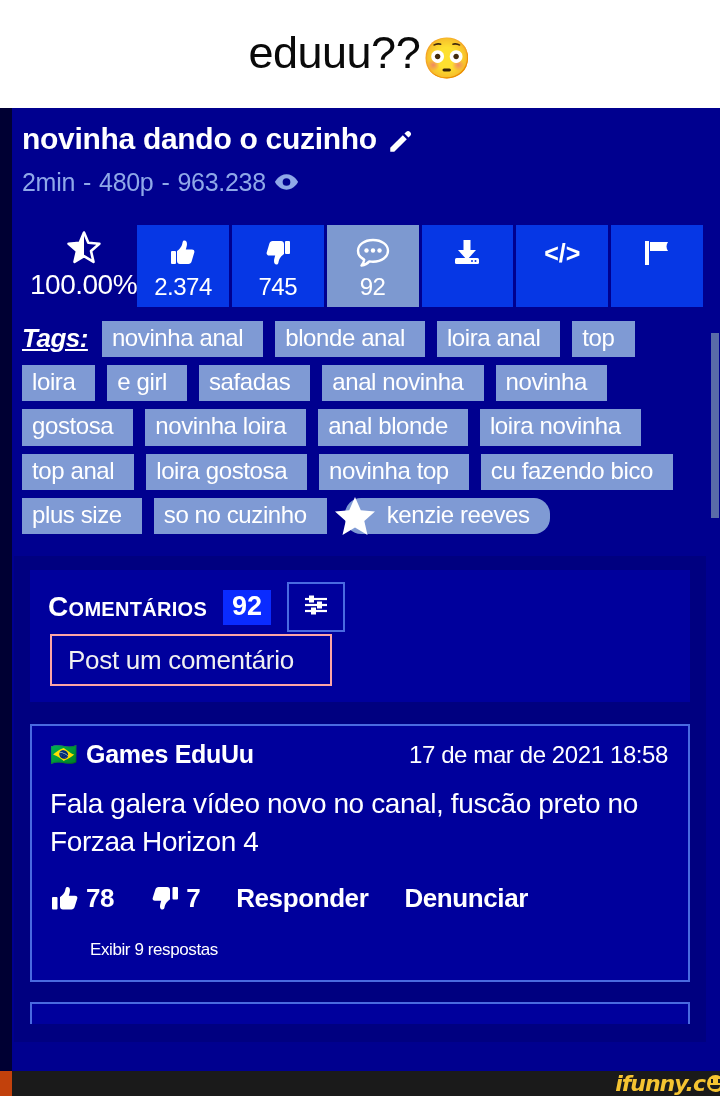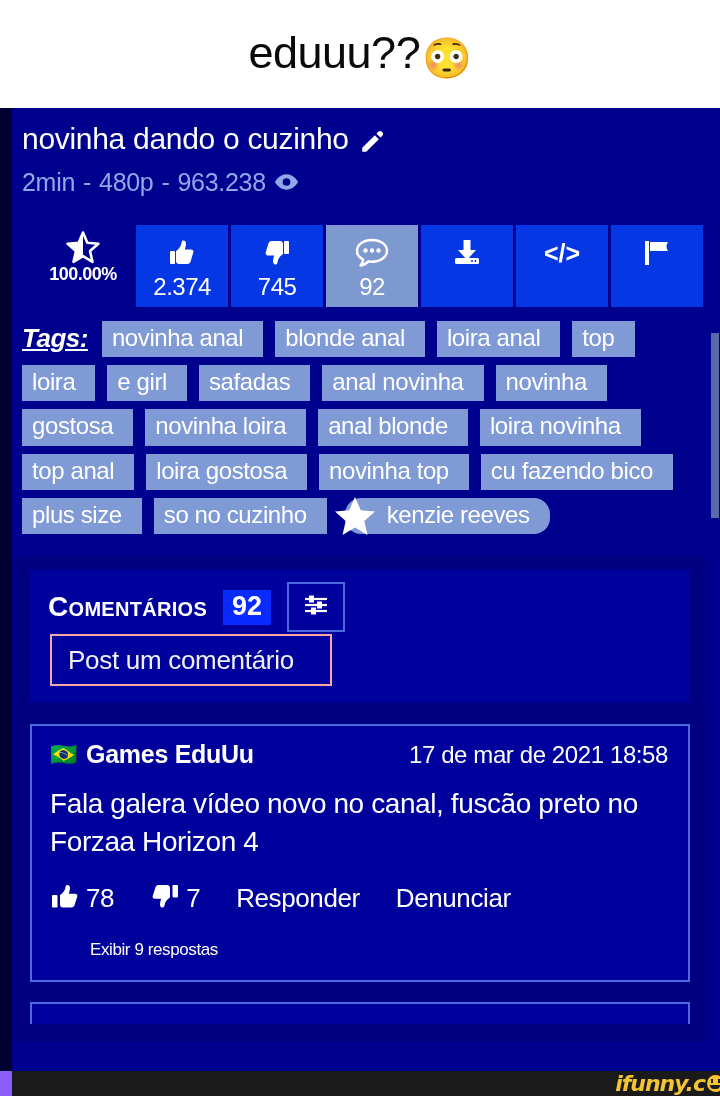--- a/index.html
+++ b/index.html
@@ -9,21 +9,21 @@
     height: 1096px;
     background: #000;
     font-family: "Liberation Sans", sans-serif;
     overflow: hidden;
   }
 
   #screen {
     position: relative;
     width: 720px;
     height: 1096px;
-    background: #8b5cf6;
+    background: #c2410c;
     overflow: hidden;
   }
 
   
   .caption-bar {
     height: 108px;
     background: #ffffff;
     display: flex;
     align-items: center;
     justify-content: center;
@@ -44,21 +44,21 @@
     background: #00008f;
     padding: 0 0 0 0;
     overflow: hidden;
   }
 
   .page-inner { padding: 12px 14px 0 22px; }
 
   
   .video-title {
     font-size: 30px;
-    font-weight: normal;
+    font-weight: bold;
     color: #ffffff;
     line-height: 1.25;
     letter-spacing: -0.3px;
     display: flex;
     align-items: center;
     gap: 10px;
   }
   .pencil-icon { display: inline-block; width: 26px; height: 26px; }
 
   .video-meta {
@@ -83,24 +83,24 @@
   .rating {
     width: 120px;
     display: flex;
     flex-direction: column;
     align-items: center;
     justify-content: flex-start;
     padding-top: 6px;
   }
   .rating .star { width: 34px; height: 33px; display: block; }
   .rating .pct {
-    color: #ffffff;
-    font-size: 18px;
+    margin-top: 5px;
+    color: #ffffff;
+    font-size: 28px;
     letter-spacing: -0.5px;
-    font-weight: bold;
   }
   .act-btn {
     width: 104px;
     height: 82px;
     background: #0637e5;
     margin-right: 3px;
     display: flex;
     flex-direction: column;
     align-items: center;
     justify-content: flex-start;
@@ -263,23 +263,25 @@
   .comment-actions {
     margin-top: 22px;
     display: flex;
     align-items: center;
     gap: 0;
     font-size: 26px;
     color: #ffffff;
   }
   .ca-item {
     display: flex;
+    align-items: center;
     gap: 6px;
     cursor: pointer;
     letter-spacing: -0.4px;
+    font-weight: bold;
   }
   .ca-item + .ca-item { margin-left: 36px; }
   .ca-icon { width: 30px; height: 28px; display: inline-block; }
   .show-replies {
     margin-top: 26px;
     font-size: 17px;
     color: #ffffff;
     letter-spacing: -0.4px;
     cursor: pointer;
     margin-left: 40px;

